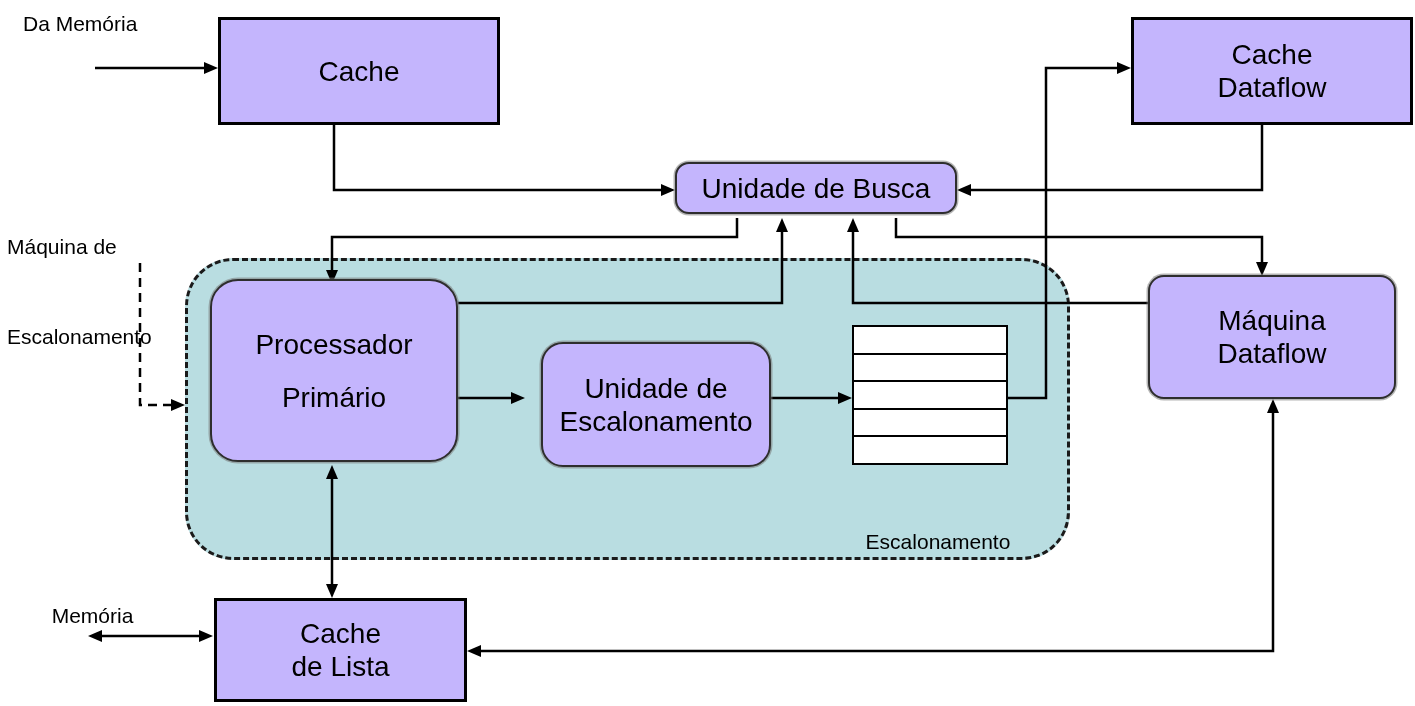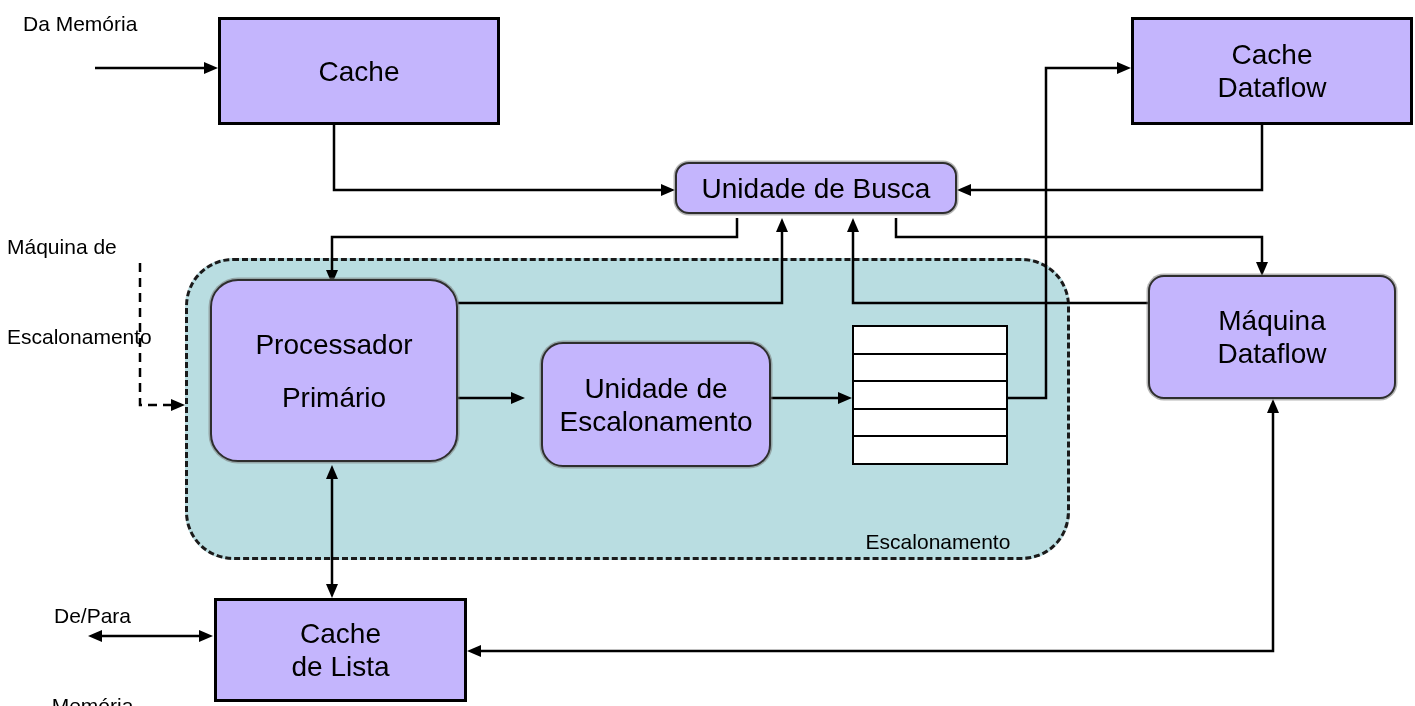--- a/index.html
+++ b/index.html
@@ -148,21 +148,20 @@
   </div>
 
   <div class="lbl l-da-mem">Da Memória</div>
 
   <div class="lbl l-maq-esc">
     <div>Máquina de</div>
     <div>Escalonamento</div>
   </div>
 
   <div class="lbl l-depara">
-    <div>De/Para</div>
     <div>Memória</div>
   </div>
 
   <div class="lbl l-lista">
     <div>Escalonamento</div>
   </div>
 
 </div>
 
 </body></html>

